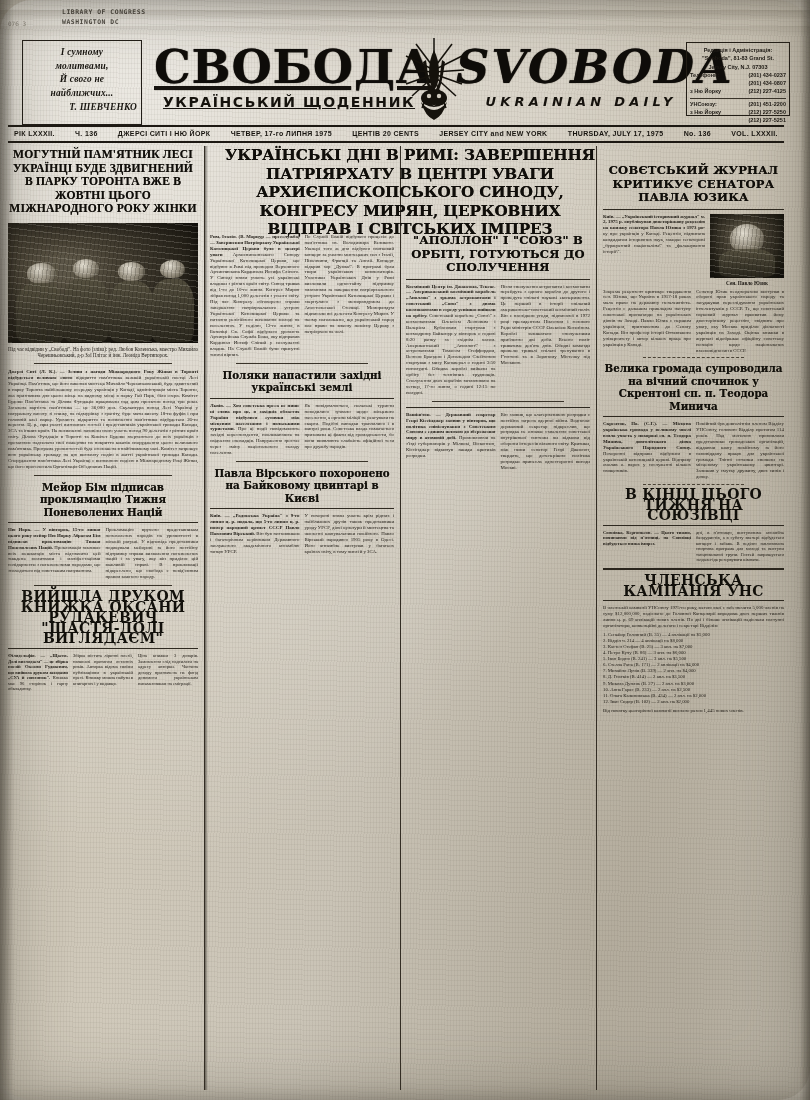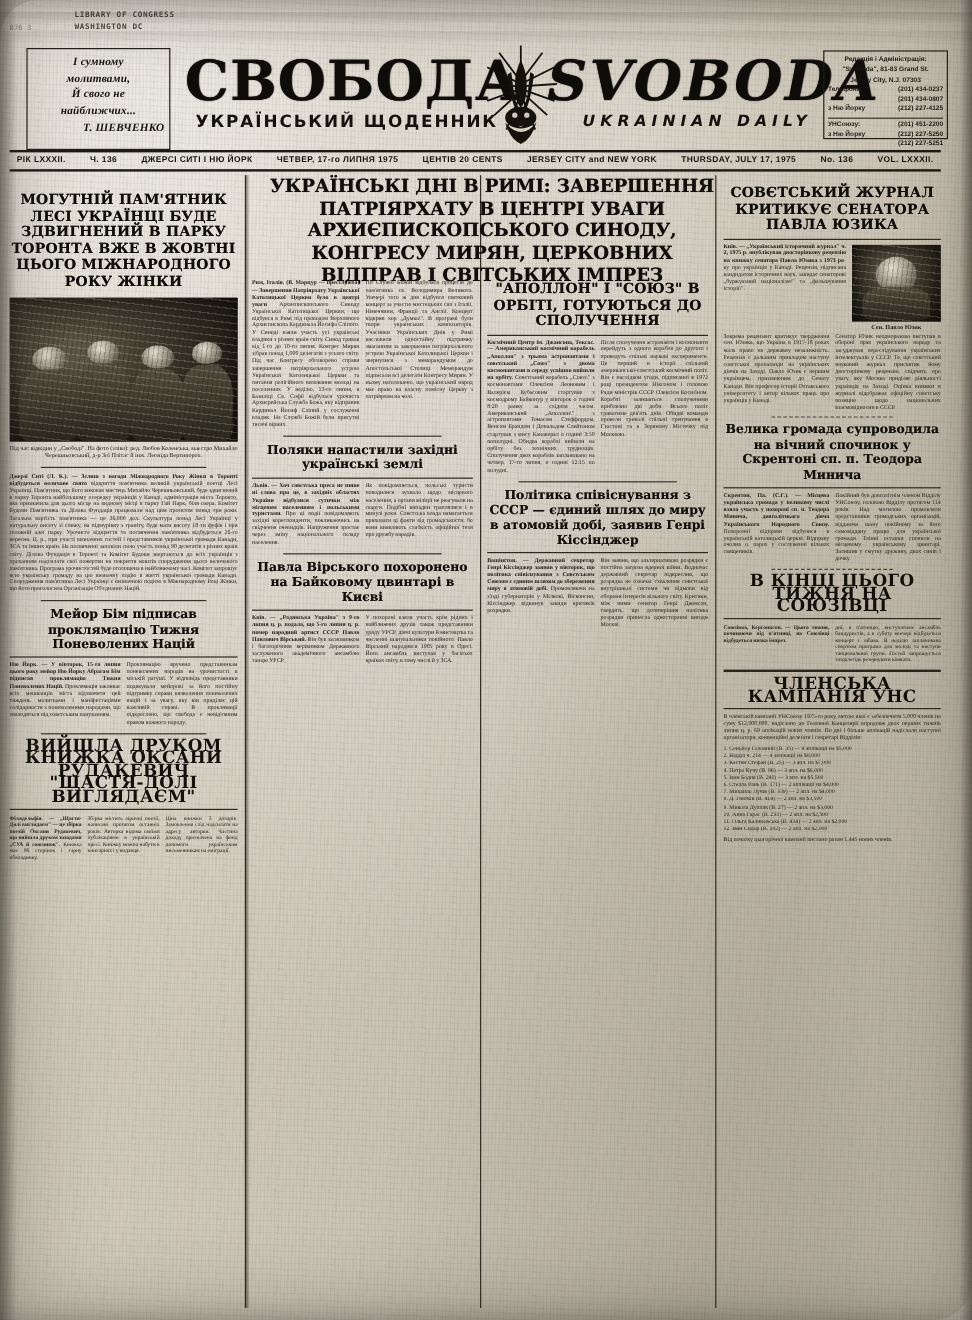--- a/index.html
+++ b/index.html
@@ -62,21 +62,21 @@
   }
   .quote-box p{
     margin:0;font-style:italic;font-weight:bold;
     font-size:9.4px;line-height:1.45;letter-spacing:.2px;color:#17140f;
   }
   .quote-sig{
     margin-top:4px;text-align:right;font-size:6.6px;font-weight:bold;
     letter-spacing:.5px;font-style:normal;
   }
   .title-left{
-    position:absolute;left:148px;top:6px;width:270px;text-align:center;
+    position:absolute;left:148px;top:6px;width:270px;text-align:center;text-decoration:underline;
   }
   .title-right{
     position:absolute;left:450px;top:6px;width:250px;text-align:center;
   }
   .bigtitle{
     font-family:"DejaVu Serif", serif;
     font-weight:bold;font-size:46px;line-height:50px;
     letter-spacing:1px;color:#0f0d0a;
     text-shadow:0 0 1px rgba(20,16,10,.9), .6px .3px 0 rgba(30,26,18,.45);
     white-space:nowrap;
@@ -336,21 +336,21 @@
     <span>THURSDAY, JULY 17, 1975</span>
     <span>No. 136</span>
     <span>VOL. LXXXII.</span>
   </div>
   <div class="rule-bot"></div>
 
   <div class="cols">
 
     <div class="col c1">
 
-      <div class="hl-a" style="margin-top:14px;">МОГУТНІЙ ПАМ'ЯТНИК ЛЕСІ УКРАЇНЦІ БУДЕ ЗДВИГНЕНИЙ В ПАРКУ ТОРОНТА ВЖЕ В ЖОВТНІ ЦЬОГО МІЖНАРОДНОГО РОКУ ЖІНКИ</div>
+      <div class="hl-a" style="margin-top:2px;font-family:Liberation Serif, serif;">МОГУТНІЙ ПАМ'ЯТНИК ЛЕСІ УКРАЇНЦІ БУДЕ ЗДВИГНЕНИЙ В ПАРКУ ТОРОНТА ВЖЕ В ЖОВТНІ ЦЬОГО МІЖНАРОДНОГО РОКУ ЖІНКИ</div>
 
       <div class="photo" style="height:120px;margin-top:7px;">
         <div class="ph-a"></div>
         <div class="figs">
           <i style="left:10%;top:34%;width:15%;height:17%;"></i>
           <b style="left:4%;top:50%;width:26%;height:50%;"></b>
           <i style="left:34%;top:30%;width:14%;height:16%;"></i>
           <b style="left:29%;top:46%;width:24%;height:54%;"></b>
           <i style="left:58%;top:33%;width:14%;height:16%;"></i>
           <b style="left:53%;top:49%;width:24%;height:51%;"></b>
@@ -456,37 +456,36 @@
         <div class="body">
           <span class="lead">Космічний Центр ім. Джансона, Тексас. — Американський космічний корабель „Аполлон" з трьома астронавтами і совєтський „Союз" з двома космонавтами в середу успішно вийшли на орбіту.</span>
           Совєтський корабель „Союз\" з космонавтами Олексієм Леоновим і Валерієм Кубасовим стартував з космодрому Байконур у вівторок о годині 8:20 ранку за східнім часом. Американський „Аполлон\" з астронавтами Томасом Стеффордом, Венсом Брандом і Дональдом Слейтоном стартував з мису Канаверал о годині 3:50 пополудні. Обидва кораблі вийшли на орбіту без технічних труднощів. Сполучення двох кораблів заплановано на четвер, 17-го липня, о годині 12:15 по полудні.
         </div>
         <div class="body">
           Після сполучення астронавти і космонавти перейдуть з одного корабля до другого і проведуть спільні наукові експерименти. Це перший в історії спільний американсько-совєтський космічний політ. Він є наслідком угоди, підписаної в 1972 році президентом Ніксоном і головою Ради міністрів СССР Олексієм Косиґіном. Кораблі залишаться сполученими приблизно дві доби. Всього політ триватиме дев'ять днів. Обидві команди провели тривалі спільні тренування в Г'юстоні та в Зоряному Містечку під Москвою.
         </div>
       </div>
 
       <div class="sep"></div>
-      <div class="hl-b">Політика співіснування з СССР — єдиний шлях до миру в атомовій добі, заявив Генрі Кіссінджер</div>
       <div class="hair"></div>
 
       <div class="subcols">
         <div class="body">
           <span class="lead">Вашінґтон. — Державний секретар Генрі Кіссінджер заявив у вівторок, що політика співіснування з Совєтським Союзом є єдиним шляхом до збереження миру в атомовій добі.</span>
           Промовляючи на з'їзді губернаторів у Мілвокі, Вісконсин, Кіссінджер відкинув закиди критиків розрядки.
         </div>
         <div class="body">
           Він заявив, що альтернативою розрядки є постійна загроза ядерної війни. Водночас державний секретар підкреслив, що розрядка не означає схвалення совєтської внутрішньої системи чи відмови від оборони інтересів вільного світу. Критики, між ними сенатор Генрі Джексон, твердять, що дотеперішня політика розрядки принесла односторонні вигоди Москві.
         </div>
       </div>
     </div>
 
     <div class="col c4">
 
-      <div class="hl-a" style="margin-top:8px;">СОВЄТСЬКИЙ ЖУРНАЛ КРИТИКУЄ СЕНАТОРА ПАВЛА ЮЗИКА</div>
+      <div class="hl-a" style="margin-top:18px;">СОВЄТСЬКИЙ ЖУРНАЛ КРИТИКУЄ СЕНАТОРА ПАВЛА ЮЗИКА</div>
       <div class="hair"></div>
 
       <div style="display:flex;gap:5px;">
         <div class="body" style="flex:1;min-width:0;">
           <span class="lead">Київ. — „Український історичний журнал" ч. 2, 1975 р. опублікував двосторінкову рецензію на книжку сенатора Павла Юзика з 1973 ро-</span>
           ку про українців у Канаді. Рецензія, підписана кандидатом історичних наук, закидає сенаторові „буржуазний націоналізм\" та „фальшування історії\".
         </div>
         <div style="width:74px;flex:0 0 74px;">
           <div class="photo" style="height:64px;">
             <div class="ph-a" style="background:radial-gradient(ellipse at 46% 36%, #e3ded0 0 14%, #9a9383 34%, #4e4a3b 72%, #2a271e 100%);"></div>

